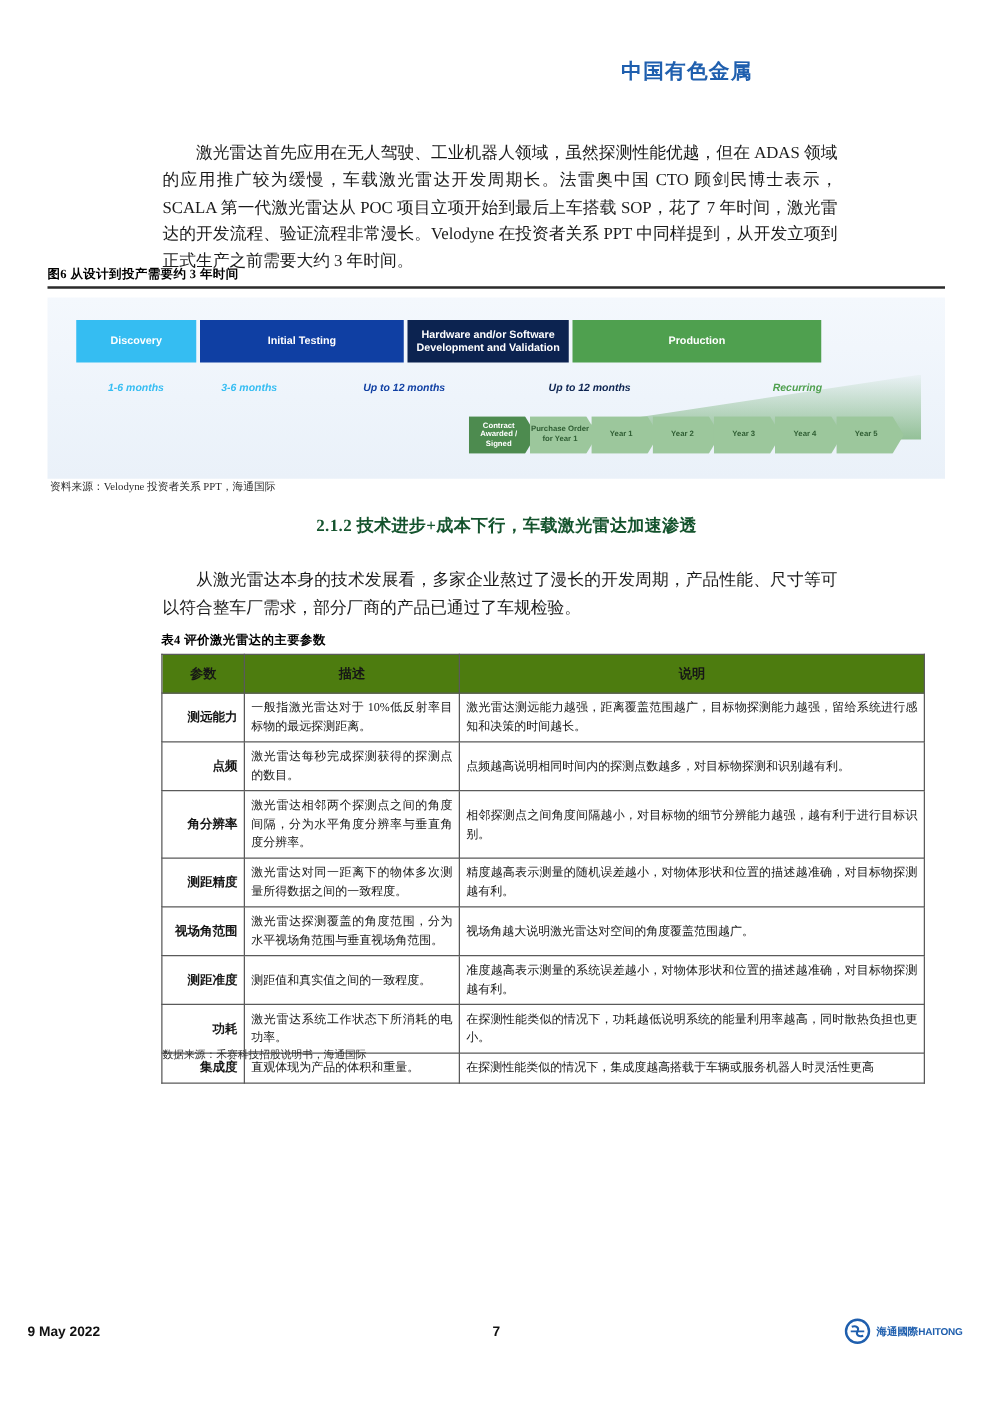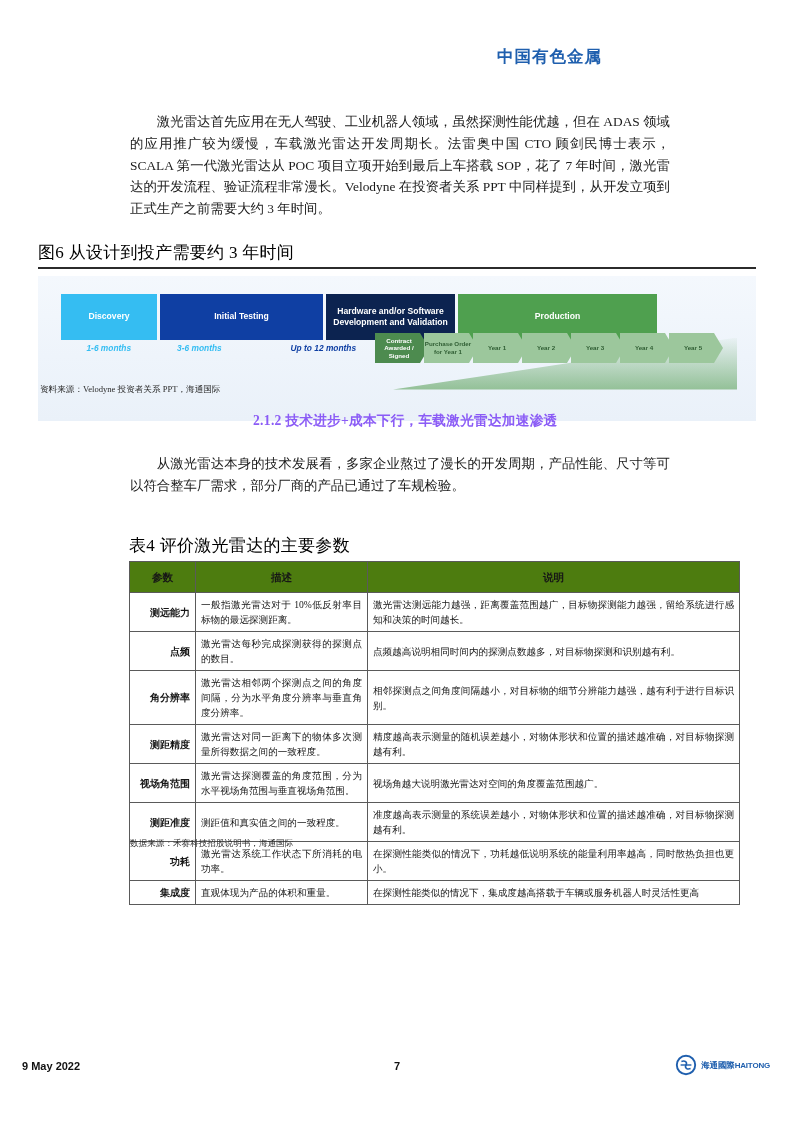--- a/index.html
+++ b/index.html
@@ -50,26 +50,25 @@
   #para-second { top: 440px; }
 
   
   #figure-6 {
     position: absolute;
     left: 38px;
     top: 212px;
     width: 718px;
   }
   .exhibit-title {
-    font-size: 17px;
-    font-weight: normal;
+    font-size: 10px;
+    font-weight: bold;
     color: #000;
     padding-bottom: 3px;
     letter-spacing: .3px;
-    margin-top: 29px;
   }
   .exhibit-rule {
     height: 1.6px;
     background: #2b2b2b;
     width: 100%;
   }
   #figure-canvas {
     position: relative;
     width: 718px;
     height: 145px;
@@ -77,21 +76,21 @@
     background: linear-gradient(to bottom, #f4f8fd 0%, #eef4fb 55%, #eaf1f9 100%);
     overflow: hidden;
   }
 
   .stage-row {
     position: absolute;
     left: 23px;
     top: 18px;
     display: flex;
     width: 676px;
-    height: 46px;
+    height: 34px;
     border-radius: 19px;
   }
   .stage {
     display: flex;
     align-items: center;
     justify-content: center;
     text-align: center;
     color: #ffffff;
     font-family: "Liberation Sans", sans-serif;
     font-size: 8.6px;
@@ -174,21 +173,21 @@
   #fig6-source { left: 40px; top: 384px; }
   #table4-source { left: 130px; top: 838px; }
 
   
   #section-heading {
     position: absolute;
     left: 253px;
     top: 412px;
     font-size: 13.6px;
     font-weight: bold;
-    color: #8b5cf6;
+    color: #14532d;
     font-family: "Liberation Serif", "DejaVu Serif", serif;
     letter-spacing: .3px;
   }
 
   
   #table-4 {
     position: absolute;
     left: 129px;
     top: 505px;
     width: 610px;

